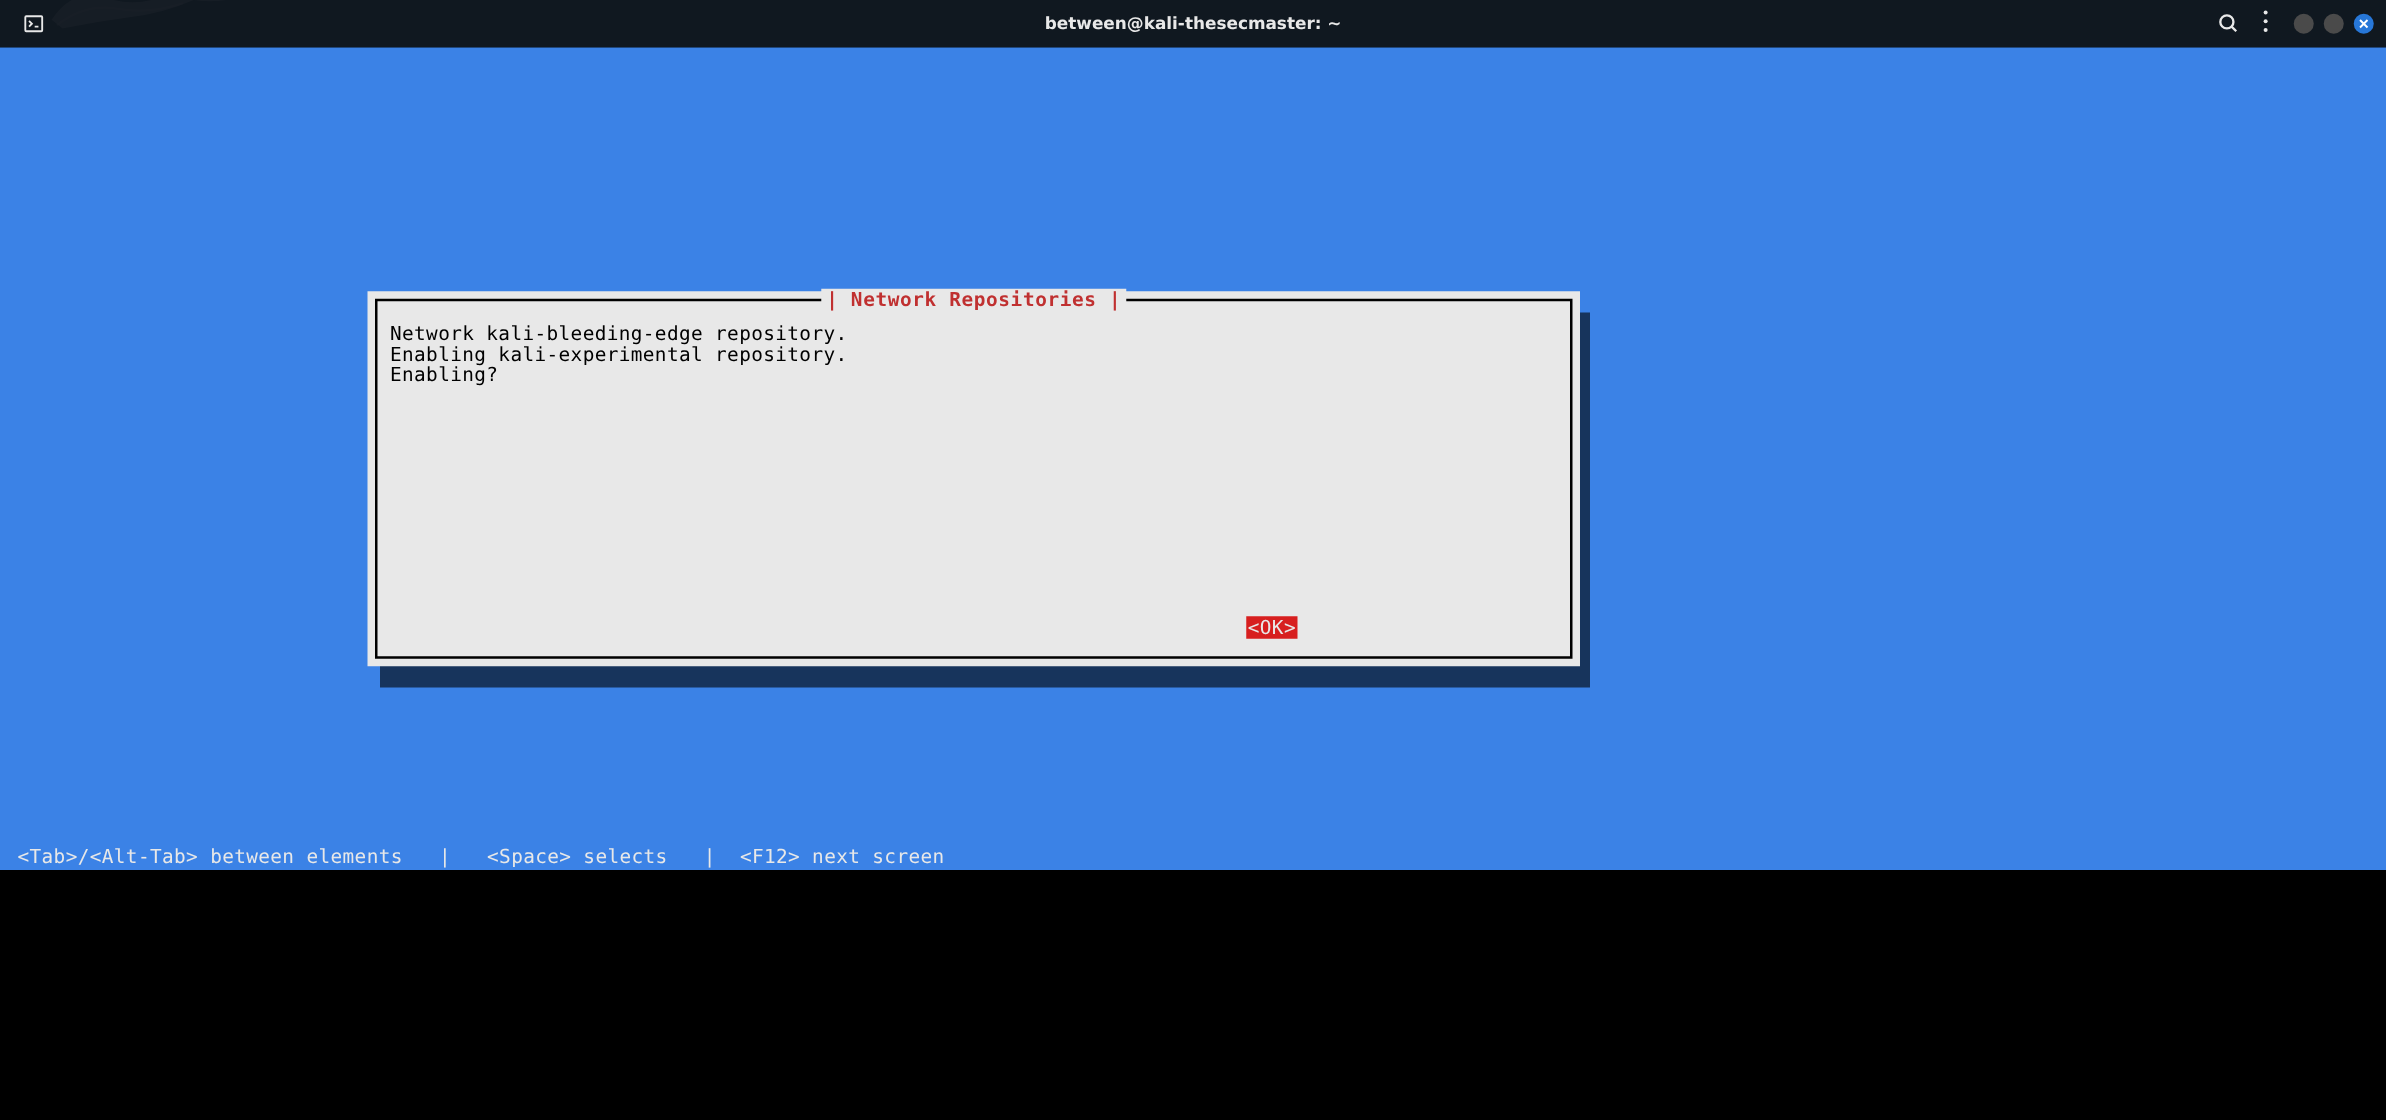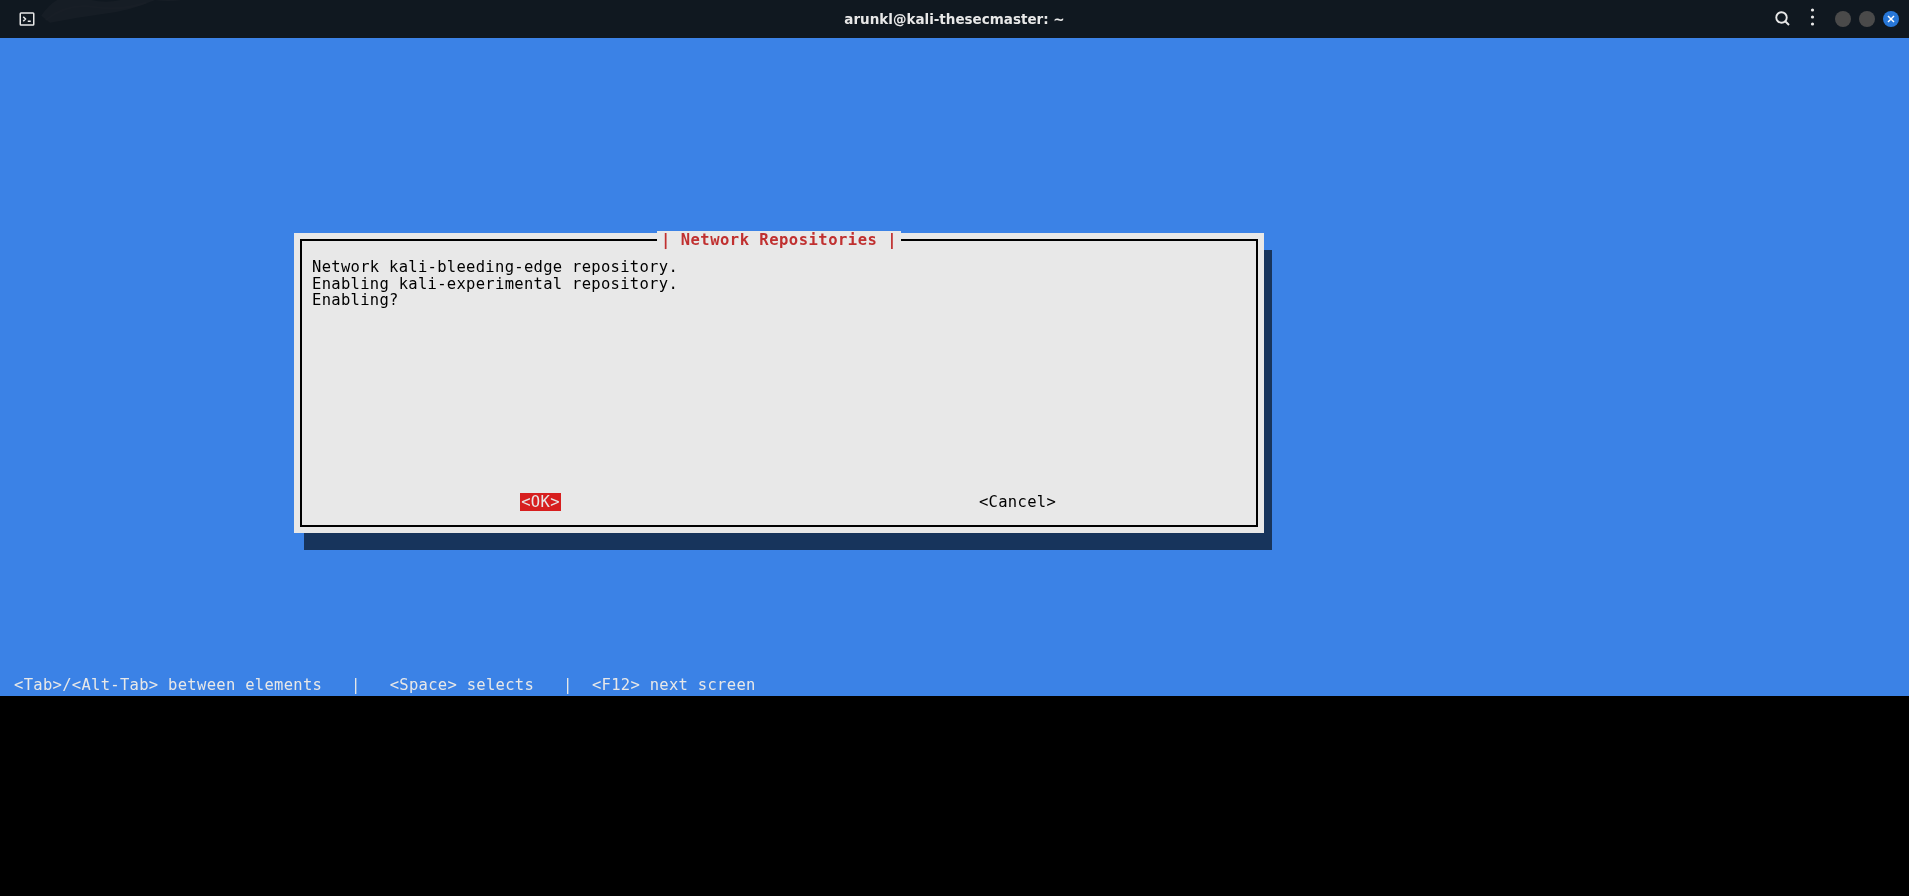--- a/index.html
+++ b/index.html
@@ -188,21 +188,21 @@
   <svg class="kali-dragon" viewBox="0 0 200 80">
     <path d="M 10 50 Q 30 20 60 30 Q 90 40 120 25 Q 150 10 180 30 Q 160 35 140 32 Q 110 45 80 48 Q 50 52 20 58 Z" fill="#3a3a42" opacity="0.6"></path>
     <path d="M 15 55 Q 40 35 70 40 Q 100 45 130 35" stroke="#3a3a42" stroke-width="2" fill="none" opacity="0.5"></path>
   </svg>
   <span class="titlebar-icon">
     <svg viewBox="0 0 24 24" fill="none" stroke="#e8e8e8" stroke-width="2">
       <rect x="3" y="4" width="18" height="16" rx="1"></rect>
       <path d="M7 9l3 3-3 3M13 15h4"></path>
     </svg>
   </span>
-  <span class="titlebar-title">arunkl@kali-thesecmaster: ~</span>
+  <span class="titlebar-title">between@kali-thesecmaster: ~</span>
   <div class="titlebar-actions">
     <span class="search-icon">
       <svg viewBox="0 0 24 24" fill="none" stroke="#e8e8e8" stroke-width="2.5">
         <circle cx="10" cy="10" r="7"></circle>
         <line x1="20" y1="20" x2="15" y2="15"></line>
       </svg>
     </span>
     <span class="menu-dots">
       <svg width="5" height="18" viewBox="0 0 4 18">
         <circle cx="2" cy="2" r="1.6" fill="#e8e8e8"></circle>
@@ -228,21 +228,18 @@
   <div class="dialog-outer">
     <div class="dialog-inner">
       <span class="dialog-title">| Network Repositories |</span>
       <div class="dialog-content"><span>Network kali-bleeding-edge repository.</span>
 <span>Enabling kali-experimental repository.</span>
 <span>Enabling?</span></div>
       <div class="dialog-buttons">
         <div class="btn-section">
           <span class="tui-button selected">&lt;OK&gt;</span>
         </div>
-        <div class="btn-section">
-          <span class="tui-button normal">&lt;Cancel&gt;</span>
-        </div>
       </div>
     </div>
   </div>
 
   <div class="footer-hints">&lt;Tab&gt;/&lt;Alt-Tab&gt; between elements   |   &lt;Space&gt; selects   |  &lt;F12&gt; next screen</div>
 </div>
 
 </body></html>

